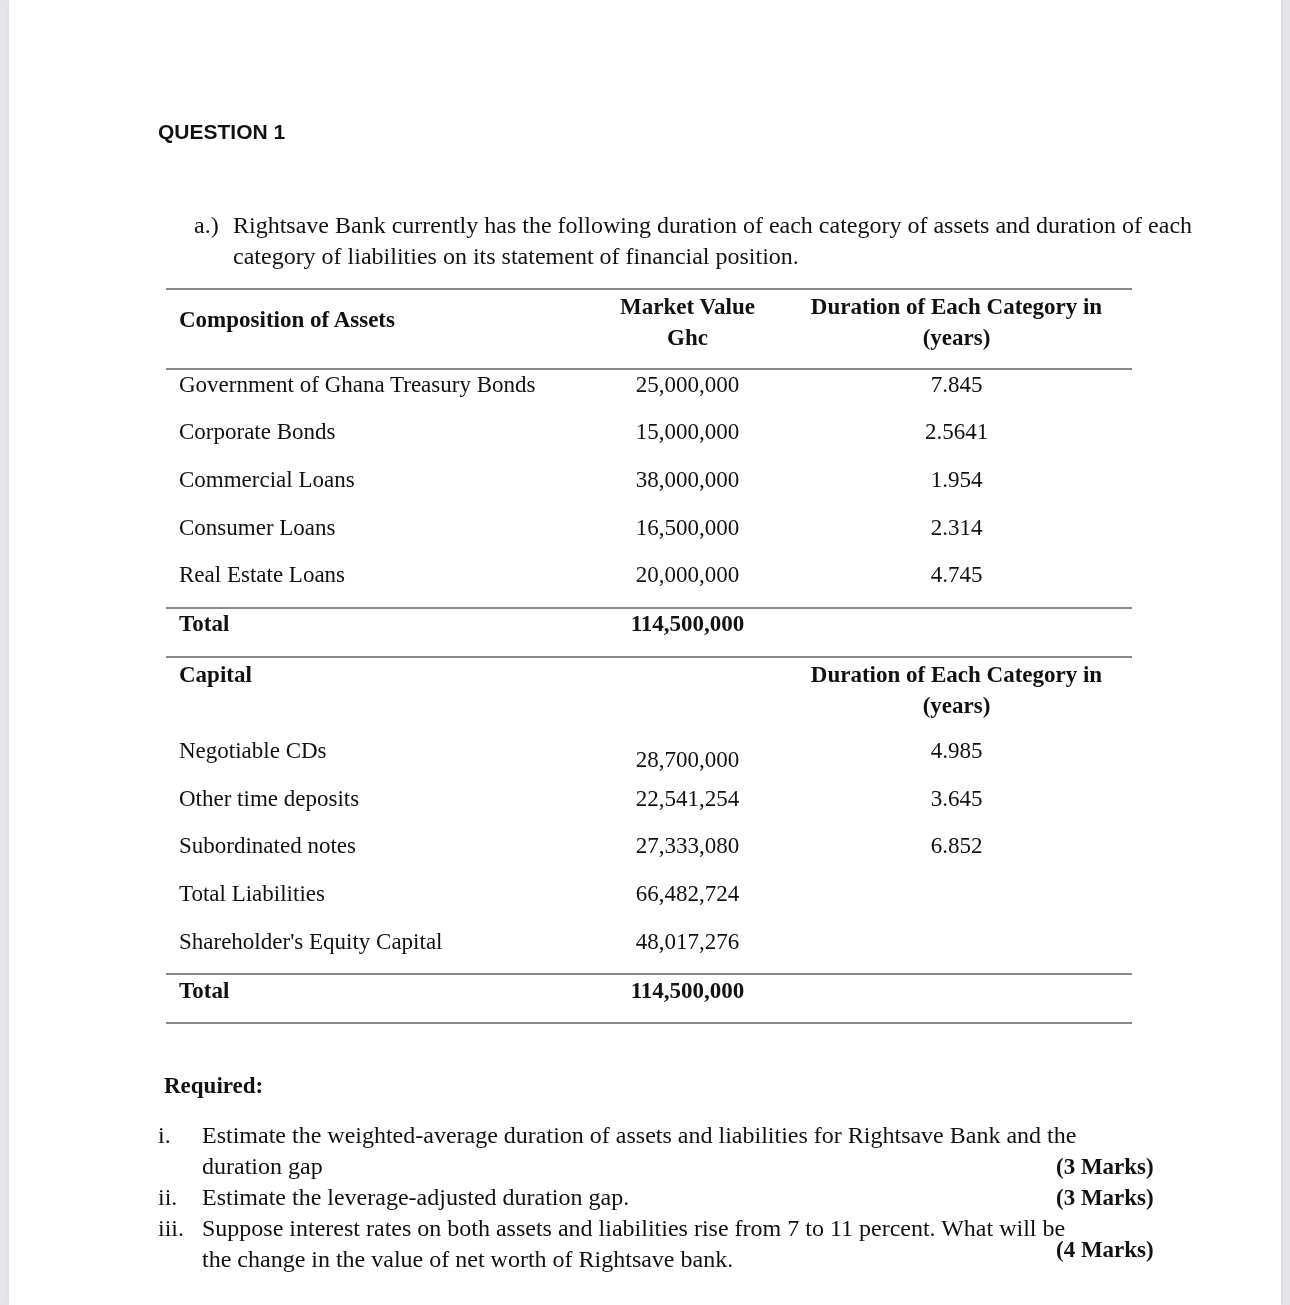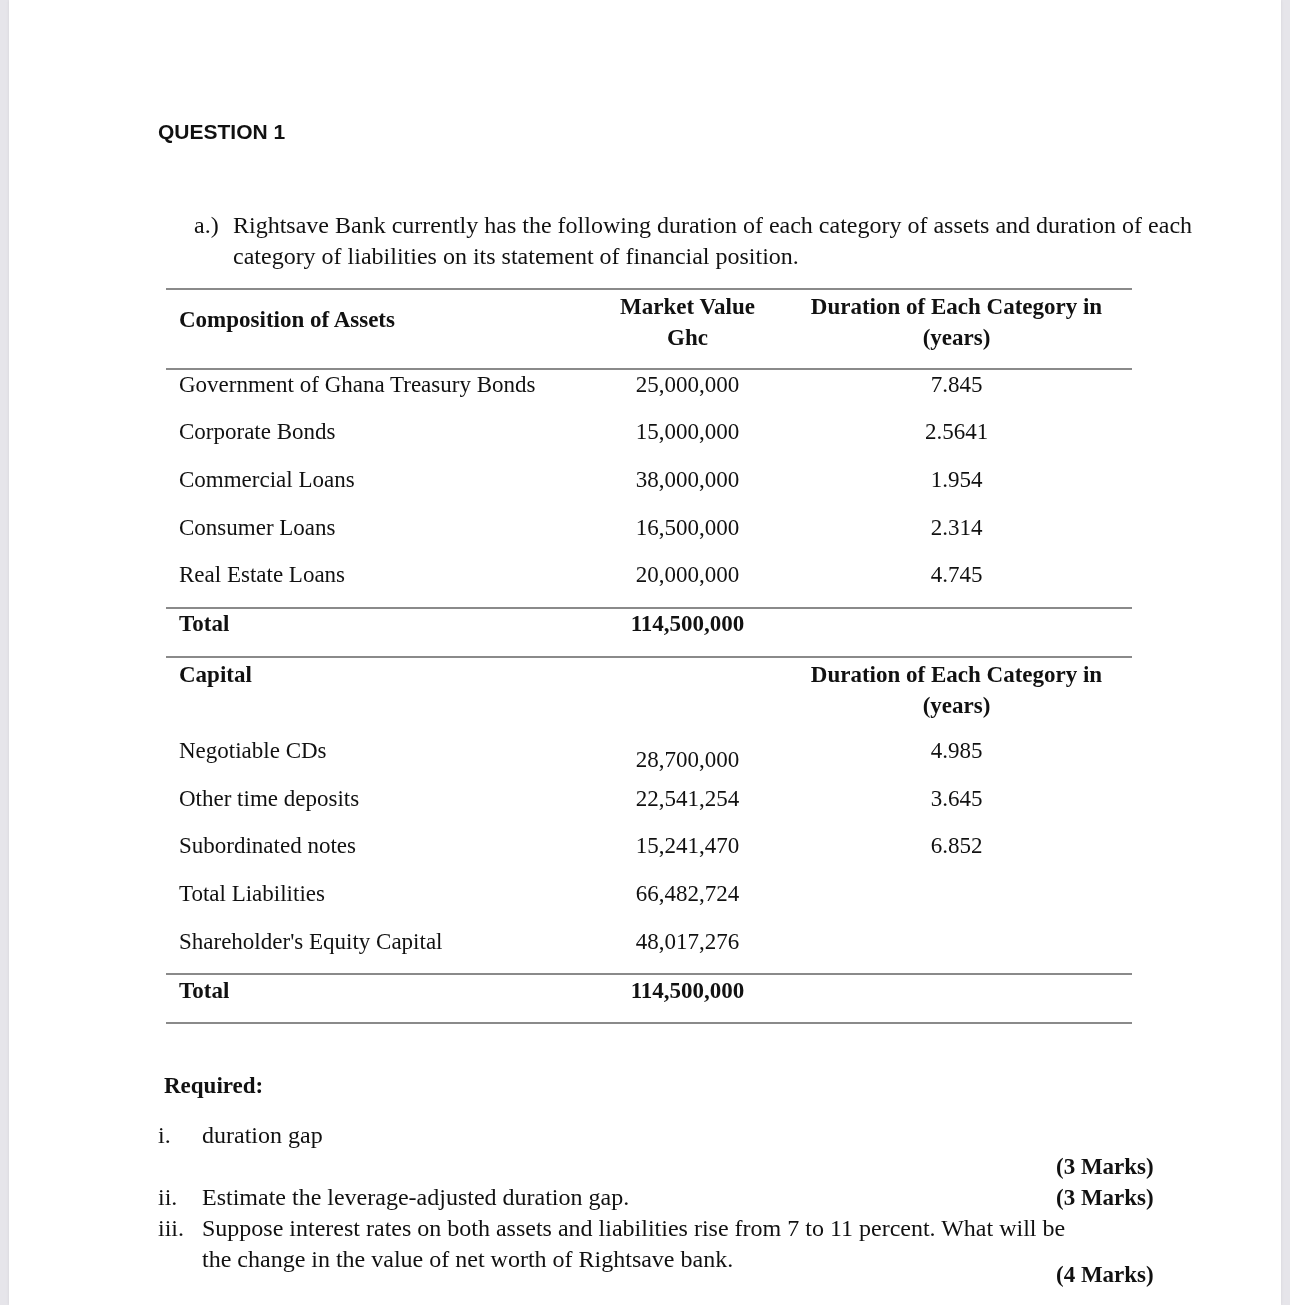--- a/index.html
+++ b/index.html
@@ -115,21 +115,21 @@
       <div class="cell serif c2" style="top:747px">28,700,000</div>
       <div class="cell serif c3" style="top:738px">4.985</div>
     </div>
     <div>
       <div class="cell serif c1" style="top:786px">Other time deposits</div>
       <div class="cell serif c2" style="top:786px">22,541,254</div>
       <div class="cell serif c3" style="top:786px">3.645</div>
     </div>
     <div>
       <div class="cell serif c1" style="top:833px">Subordinated notes</div>
-      <div class="cell serif c2" style="top:833px">15,241,470</div>
+      <div class="cell serif c2" style="top:833px">27,333,080</div>
       <div class="cell serif c3" style="top:833px">6.852</div>
     </div>
     <div>
       <div class="cell serif c1" style="top:881px">Total Liabilities</div>
       <div class="cell serif c2" style="top:881px">66,482,724</div>
       <div class="cell serif c3" style="top:881px"></div>
     </div>
     <div>
       <div class="cell serif c1" style="top:929px">Shareholder's Equity Capital</div>
       <div class="cell serif c2" style="top:929px">48,017,276</div>
@@ -142,35 +142,36 @@
       <div class="cell serif b c2" style="top:978px">114,500,000</div>
     </div>
     <div class="rule" style="top:1022px"></div>
   </div>
 
   <div class="req-title serif">Required:</div>
 
   <div class="req serif" style="left:149px; top:1120px; width:1000px; height:62px">
     <span class="num">i.</span>
     <div class="body">
+      <div>Estimate the weighted-average duration of assets and liabilities for Rightsave Bank and the</div>
       <div>duration gap</div>
     </div>
     <span class="marks" style="top:31px">(3 Marks)</span>
   </div>
 
   <div class="req serif" style="left:149px; top:1182px; width:1000px; height:31px">
     <span class="num">ii.</span>
     <div class="body">
       <div>Estimate the leverage-adjusted duration gap.</div>
     </div>
     <span class="marks" style="top:0">(3 Marks)</span>
   </div>
 
   <div class="req serif" style="left:149px; top:1213px; width:1000px; height:62px">
     <span class="num">iii.</span>
     <div class="body">
       <div>Suppose interest rates on both assets and liabilities rise from 7 to 11 percent. What will be</div>
       <div>the change in the value of net worth of Rightsave bank.</div>
     </div>
-    <span class="marks" style="top:46px">(4 Marks)</span>
+    <span class="marks" style="top:21px">(4 Marks)</span>
   </div>
 
 </div>
 
 </body></html>

